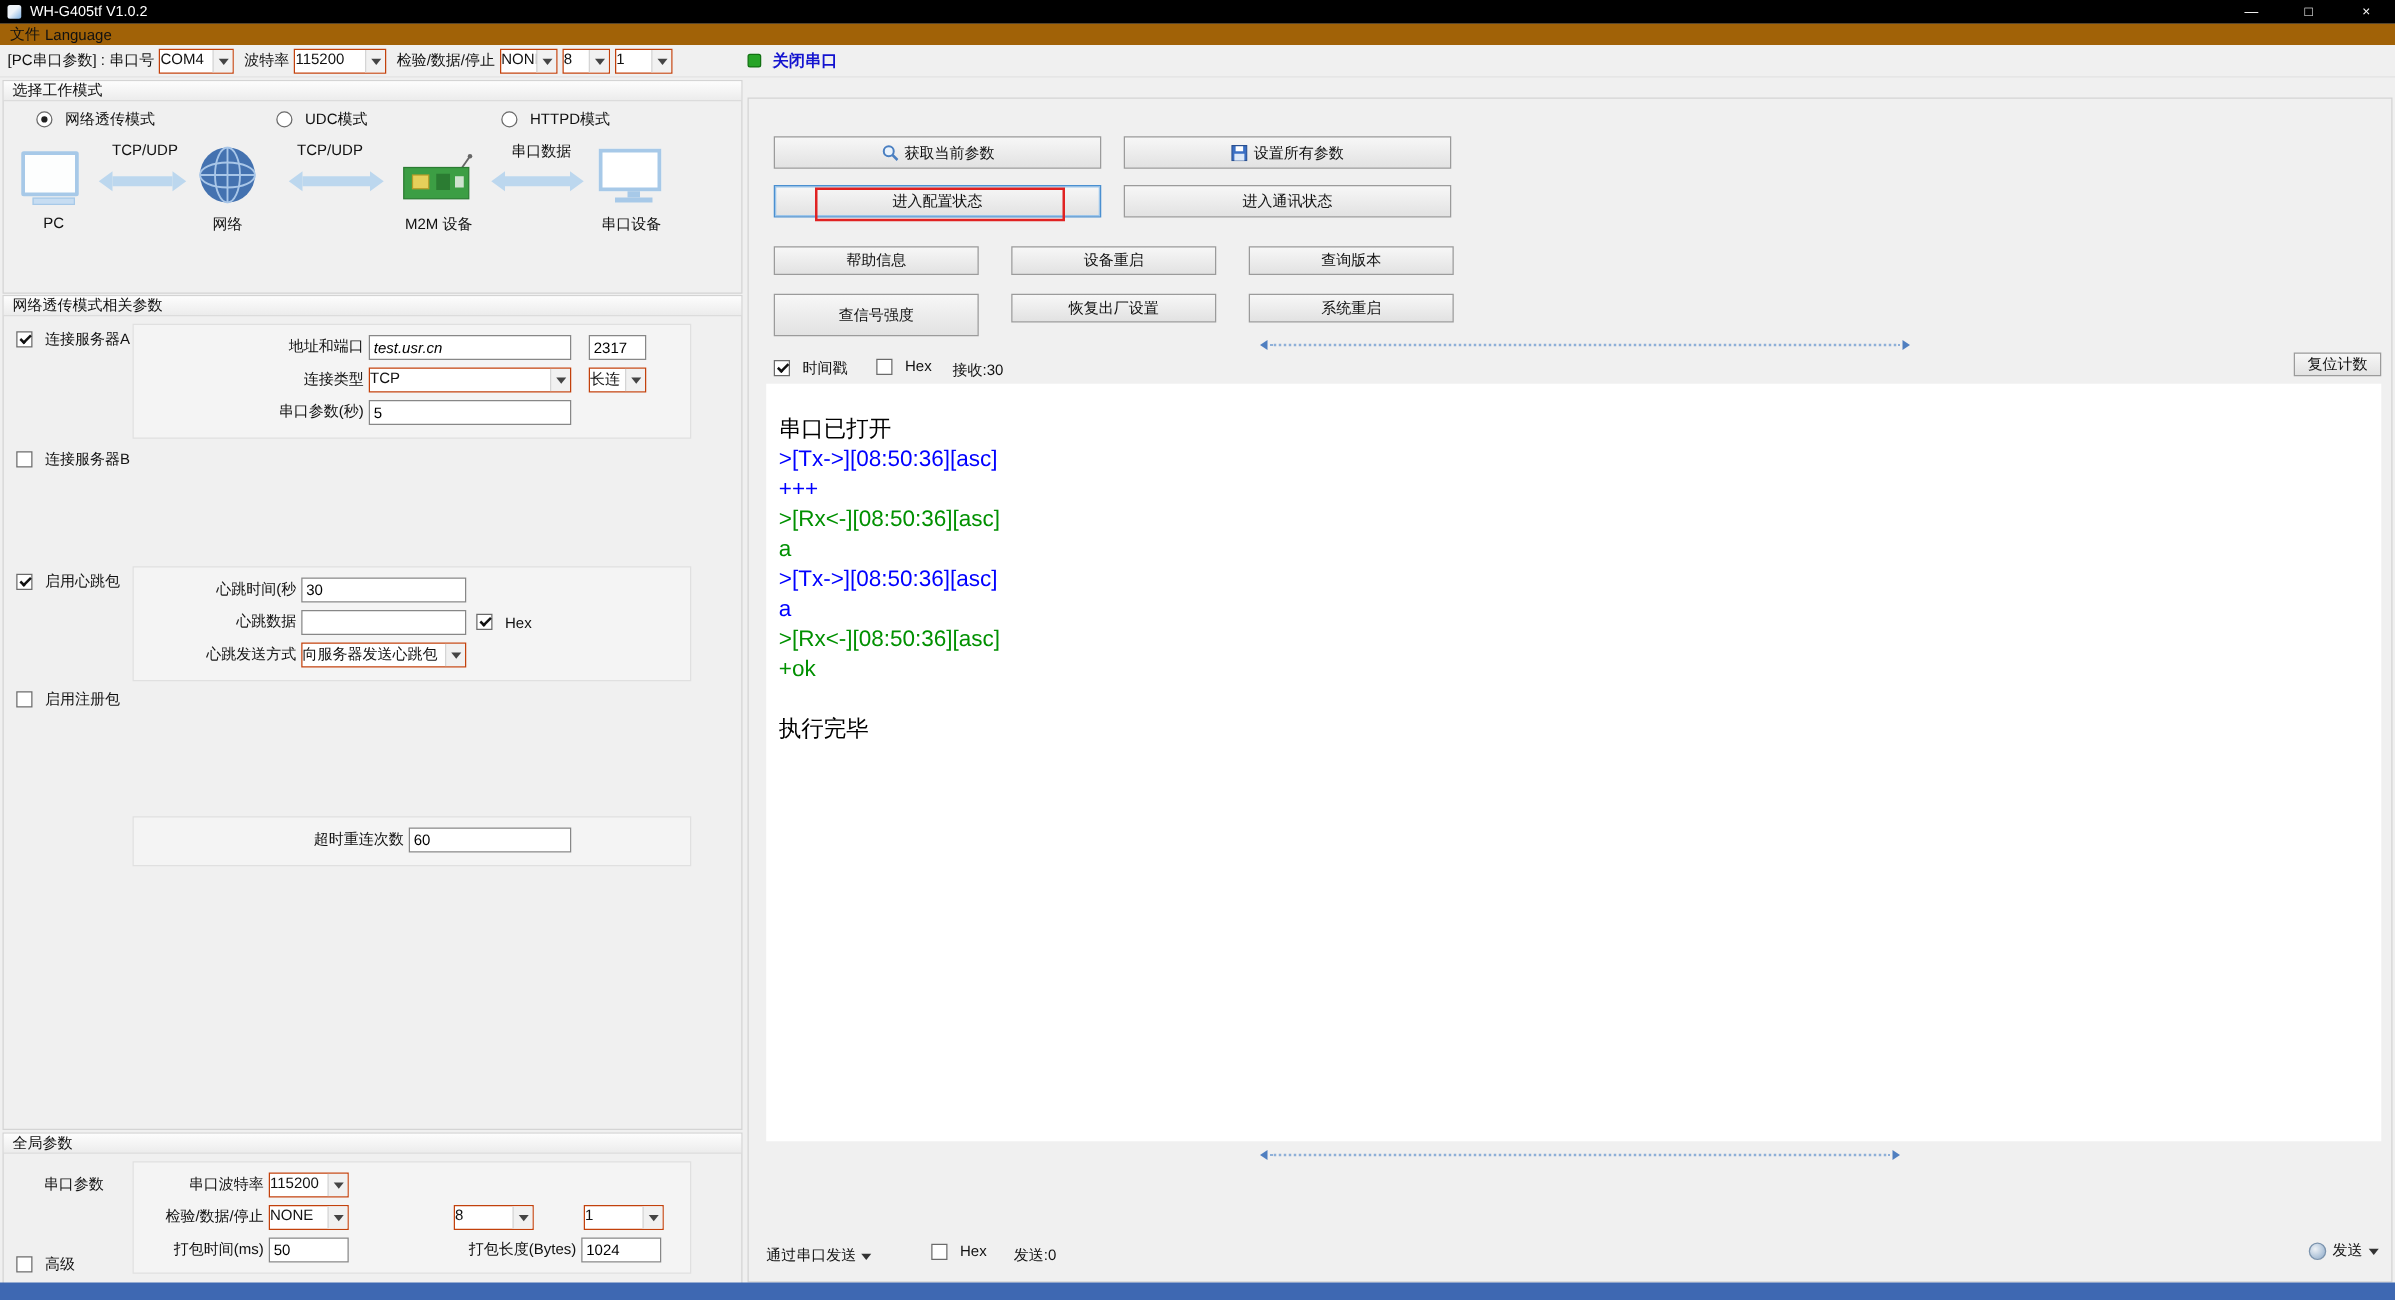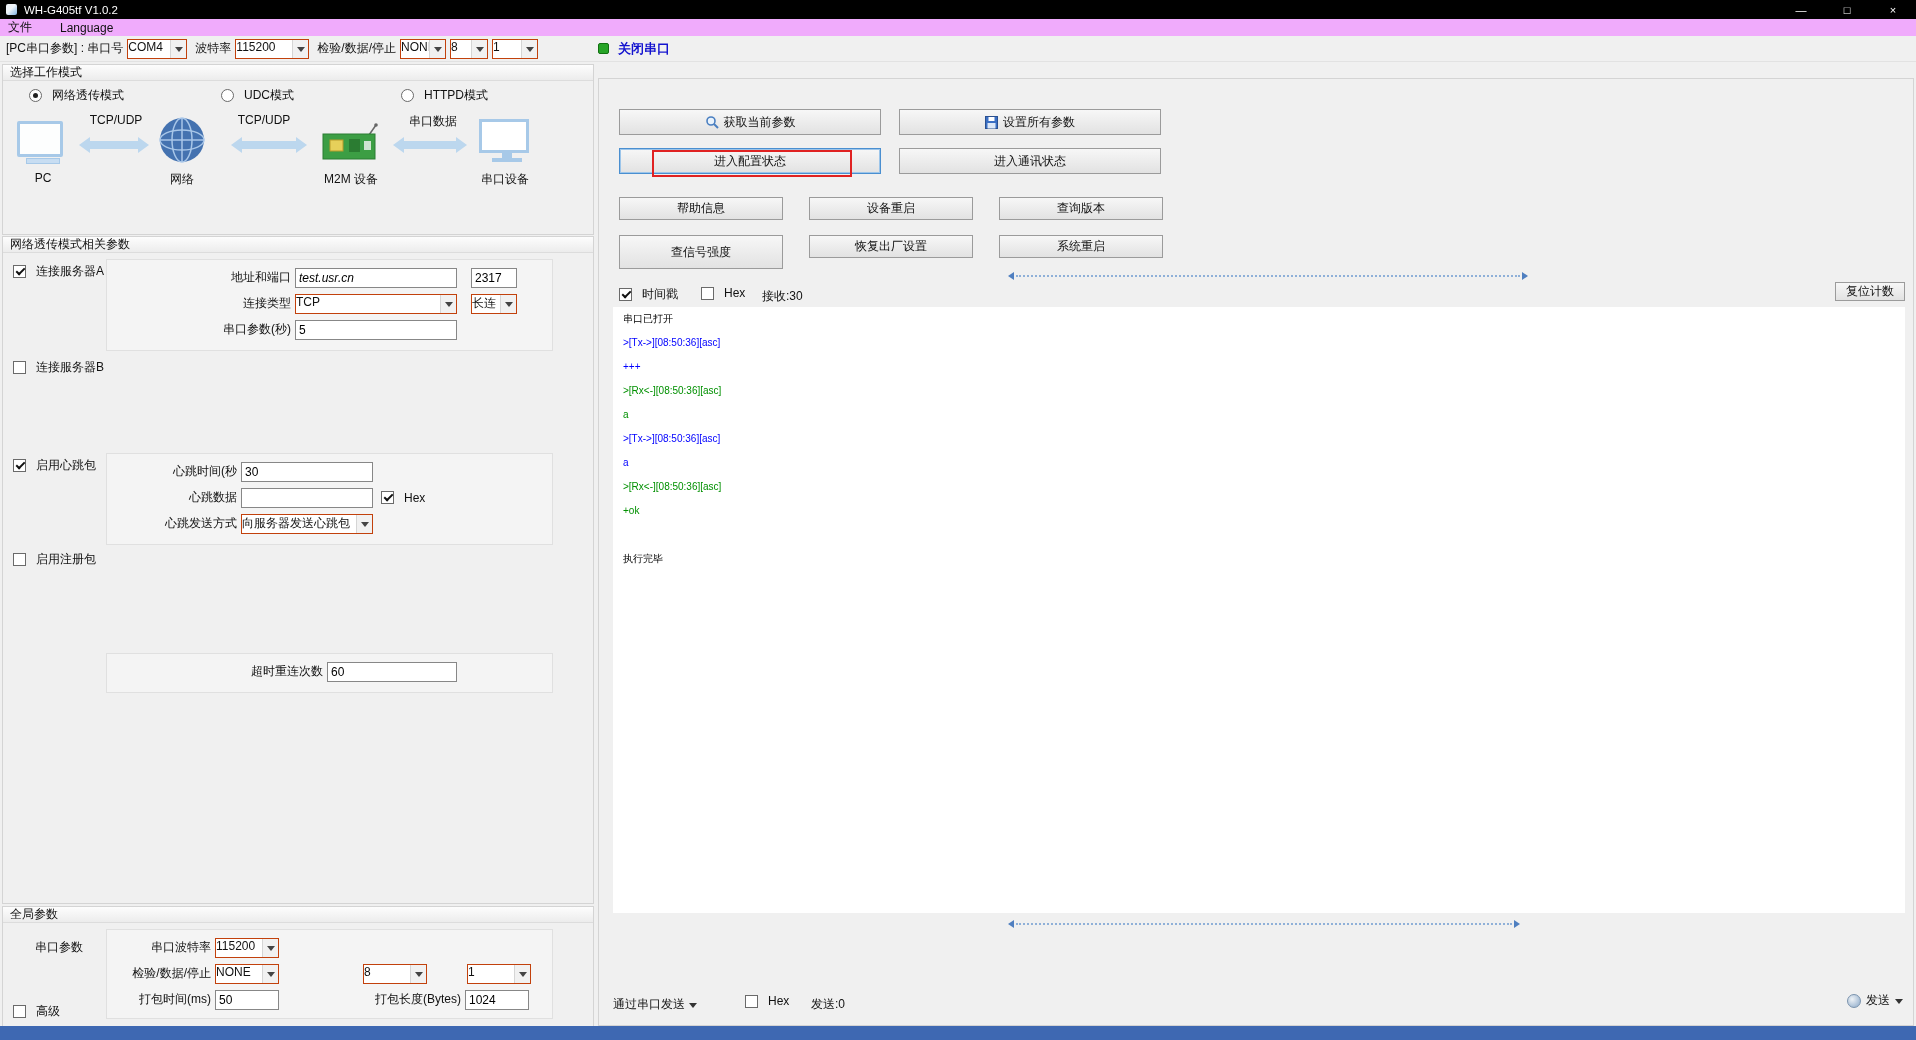--- a/index.html
+++ b/index.html
@@ -7,21 +7,21 @@
   body { font-family:"Liberation Sans", sans-serif; }
   .screen { position:relative; width:1916px; height:1040px; background:#f0f0f0; overflow:hidden; font-size:12px; color:#111; }
 
   
   .titlebar { position:absolute; left:0; top:0; width:100%; height:19px; background:#000; color:#fff; display:flex; align-items:center; }
   .app-icon { width:11px; height:11px; margin:0 7px 0 6px; background:linear-gradient(135deg,#eef3f9 45%,#7fb2e5); border-radius:2px; flex:none; }
   .titlebar .title { font-size:11.5px; }
   .win-controls { position:absolute; right:0; top:0; display:flex; height:19px; }
   .win-btn { width:46px; display:flex; align-items:center; justify-content:center; font-size:11px; color:#fff; }
 
-  .menubar { position:absolute; left:0; top:19px; width:100%; height:17px; background:#f0abfc; display:flex; align-items:center; gap:28px; padding-left:8px; }
+  .menubar { position:absolute; left:0; top:19px; width:100%; height:17px; background:#a16207; display:flex; align-items:center; gap:4px; padding-left:8px; }
   .toolbar { position:absolute; left:0; top:36px; width:100%; height:26px; display:flex; align-items:center; padding-left:6px; gap:4px; border-bottom:1px solid #e2e2e2; background:#f0f0f0; }
 
   .select { height:20px; background:#fff; border:1px solid #c2410c; position:relative; display:flex; align-items:flex-start; padding:0 18px 0 0; overflow:hidden; white-space:nowrap; flex:none; }
   .sel-btn { position:absolute; top:0; right:0; width:16px; height:100%; background:#f1f1f1; border-left:1px solid #d5d5d5; }
   .sel-btn::after { content:""; position:absolute; left:4px; top:7px; width:0; height:0; border:4px solid transparent; border-top:5px solid #444; }
   .input { height:20px; border:1px solid #878787; background:#fff; padding:0 3px; font:12px "Liberation Sans", sans-serif; flex:none; }
 
   .check, .radio { display:inline-flex; align-items:center; gap:10px; white-space:nowrap; }
   .cbox { width:13px; height:13px; background:#fff; border:1px solid #6a6a6a; position:relative; flex:none; }
   .cbox.checked::after { content:""; position:absolute; left:2px; top:2px; width:7px; height:3px; border-left:2px solid #111; border-bottom:2px solid #111; transform:rotate(-45deg); }
@@ -36,21 +36,21 @@
 
   .btn { position:absolute; display:flex; align-items:center; justify-content:center; gap:5px; background:linear-gradient(#f7f7f7,#e2e2e2); border:1px solid #9b9b9b; font-size:12px; }
   .btn.focused { border:1px solid #4a8fd0; box-shadow:inset 0 0 0 1px #9cc5ea; }
   .red-box { position:absolute; border:2px solid #e02222; pointer-events:none; }
 
   .hscroll { position:absolute; display:flex; align-items:center; height:9px; }
   .hscroll .track { flex:1; border-top:2px dotted #8fb0d8; margin:0 2px; }
   .tri-l { width:0; height:0; border:4px solid transparent; border-right:6px solid #4f7fc0; }
   .tri-r { width:0; height:0; border:4px solid transparent; border-left:6px solid #4f7fc0; }
 
-  .log { position:absolute; background:#fff; padding:0 10px; font-size:10px; line-height:24px; overflow:hidden; }
+  .log { position:absolute; background:#fff; padding:24px 10px; font-size:18px; line-height:24px; overflow:hidden; }
 
   .mini-arrow { width:0; height:0; border:4px solid transparent; border-top:5px solid #333; display:inline-block; margin-top:5px; }
   .send-icon { width:14px; height:14px; border-radius:50%; background:radial-gradient(circle at 35% 35%, #eef2f6, #8aa8c8); border:1px solid #7b93ad; display:inline-block; }
   .close-port { color:#1313cf; font-weight:bold; font-size:13px; }
   .port-led { width:11px; height:11px; background:#27a427; border:1px solid #127012; border-radius:2px; margin-left:56px; margin-right:5px; flex:none; }
 
   
   .diag-label { position:absolute; font-size:12px; text-align:center; }
   .dbl-arrow { position:absolute; display:flex; align-items:center; height:16px; }
   .dbl-arrow::before { content:""; border:8px solid transparent; border-right:11px solid #bcd7ee; }

